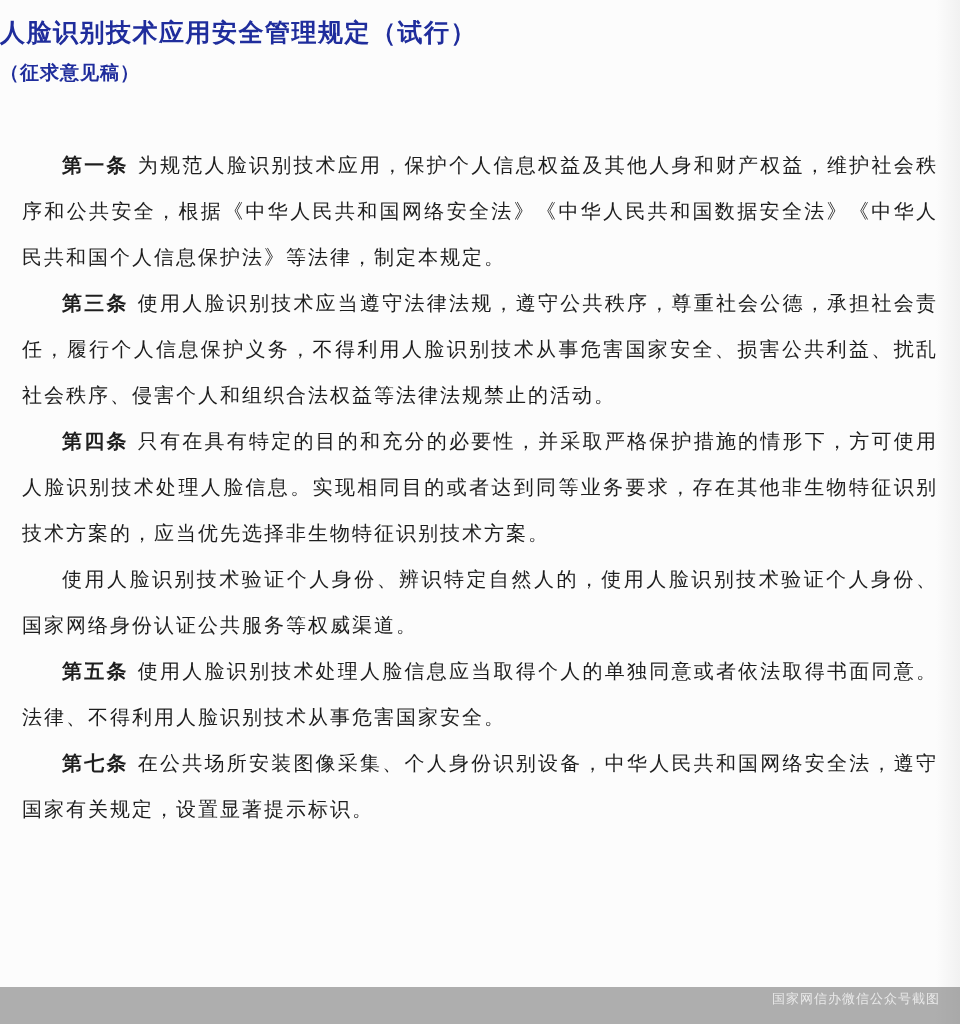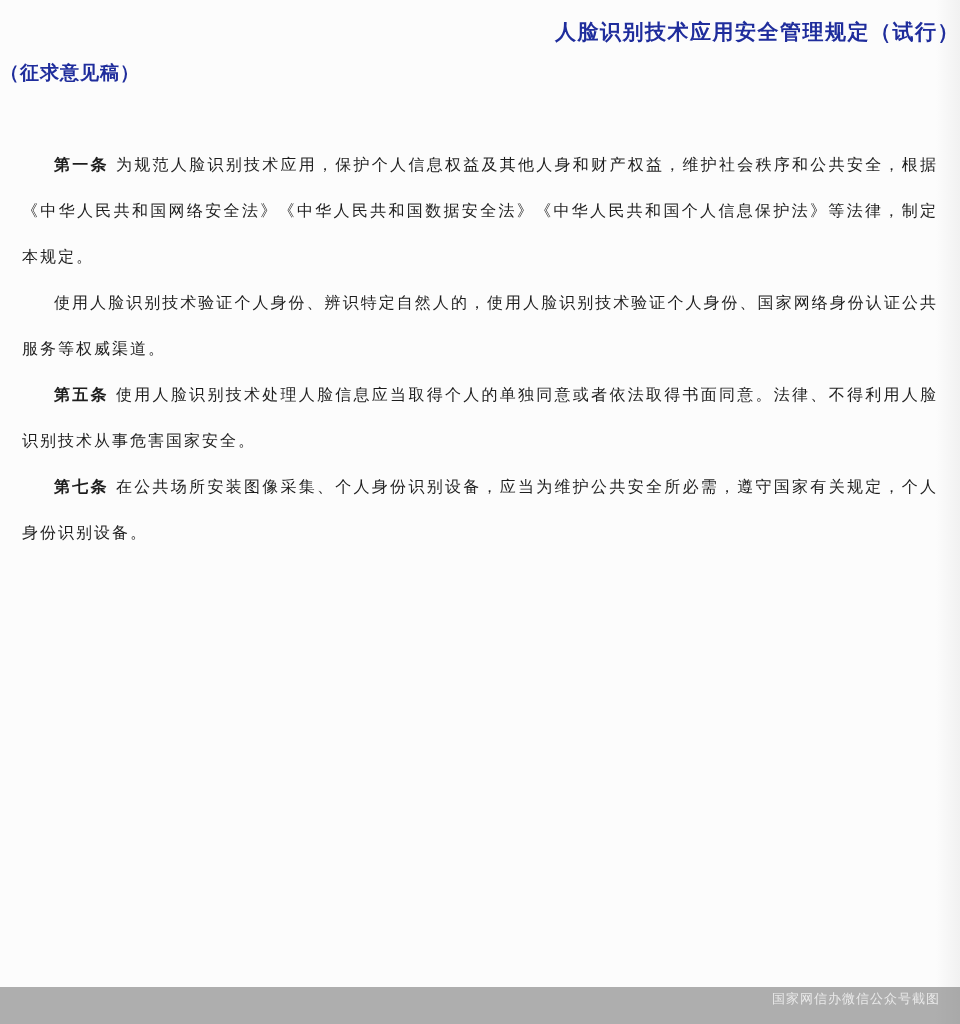--- a/index.html
+++ b/index.html
@@ -16,44 +16,44 @@
   .page {
     position: relative;
     width: 960px;
     height: 1024px;
     background: linear-gradient(to right, #fcfcfc 0%, #fcfcfc 97.5%, #f1f1f1 100%);
     box-sizing: border-box;
     padding-top: 14px;
   }
   .doc-title {
     margin: 0;
-    text-align: right;
+    text-align: left;
     color: #1f2d9c;
-    font-size: 21px;
+    font-size: 25px;
     font-weight: bold;
     letter-spacing: 1.5px;
     line-height: 36px;
   }
   .doc-subtitle {
     margin: 10px 0 0 0;
     text-align: left;
     color: #1f2d9c;
     font-size: 19px;
     font-weight: bold;
     letter-spacing: 1px;
     line-height: 26px;
   }
   .doc-body {
     margin-top: 56px;
     padding: 0 22px;
   }
   .doc-body p {
     margin: 0;
     color: #1e1e1e;
-    font-size: 16px;
+    font-size: 20px;
     line-height: 46px;
     letter-spacing: 2px;
     text-indent: 2em;
     text-align: justify;
   }
   .term {
     font-weight: bold;
     margin-right: 0.45em;
   }
   .term:empty {
@@ -80,22 +80,24 @@
 </head>
 <body>
 
 <div class="page">
 
   <h1 class="doc-title">人脸识别技术应用安全管理规定（试行）</h1>
   <h2 class="doc-subtitle">（征求意见稿）</h2>
 
   <div class="doc-body">
     <p><span class="term">第一条</span><span>为规范人脸识别技术应用，保护个人信息权益及其他人身和财产权益，维护社会秩序和公共安全，根据《中华人民共和国网络安全法》《中华人民共和国数据安全法》《中华人民共和国个人信息保护法》等法律，制定本规定。</span></p>
+    <p><span class="term">第三条</span><span>使用人脸识别技术应当遵守法律法规，遵守公共秩序，尊重社会公德，承担社会责任，履行个人信息保护义务，不得利用人脸识别技术从事危害国家安全、损害公共利益、扰乱社会秩序、侵害个人和组织合法权益等法律法规禁止的活动。</span></p>
+    <p><span class="term">第四条</span><span>只有在具有特定的目的和充分的必要性，并采取严格保护措施的情形下，方可使用人脸识别技术处理人脸信息。实现相同目的或者达到同等业务要求，存在其他非生物特征识别技术方案的，应当优先选择非生物特征识别技术方案。</span></p>
     <p><span>使用人脸识别技术验证个人身份、辨识特定自然人的，使用人脸识别技术验证个人身份、国家网络身份认证公共服务等权威渠道。</span></p>
     <p><span class="term">第五条</span><span>使用人脸识别技术处理人脸信息应当取得个人的单独同意或者依法取得书面同意。法律、不得利用人脸识别技术从事危害国家安全。</span></p>
-    <p><span class="term">第七条</span><span>在公共场所安装图像采集、个人身份识别设备，应当为维护公共安全所必需，遵守国家有关规定，个人身份识别设备。</span></p>
+    <p><span class="term">第七条</span><span>在公共场所安装图像采集、个人身份识别设备，中华人民共和国网络安全法，遵守国家有关规定，设置显著提示标识。</span></p>
   </div>
 
   <div class="watermark-bar">
     <span>国家网信办微信公众号截图</span>
   </div>
 
 </div>
 
 </body></html>

